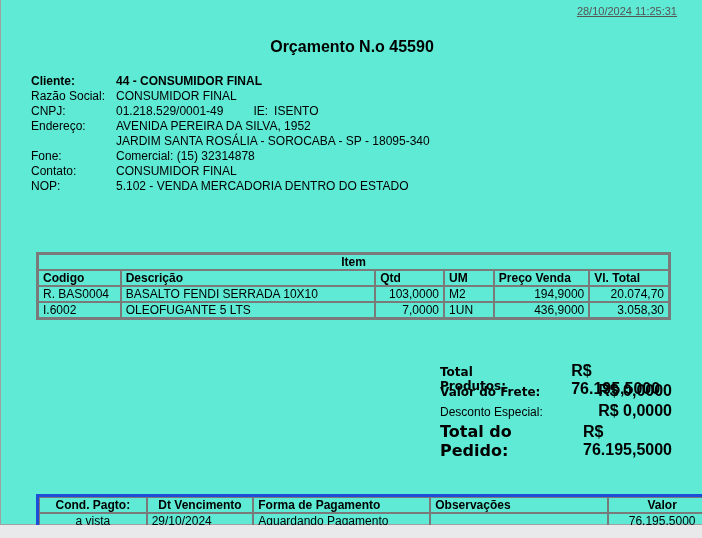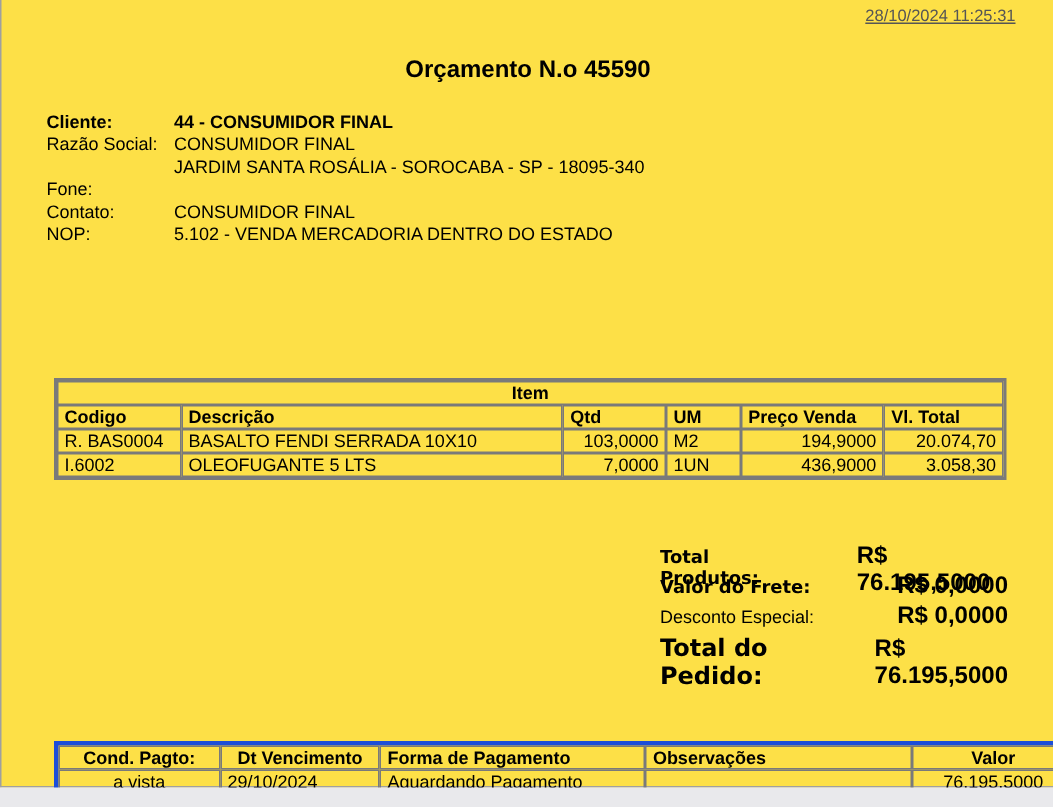--- a/index.html
+++ b/index.html
@@ -5,21 +5,21 @@
     html, body { margin: 0; padding: 0; }
     body {
       width: 702px; height: 538px; position: relative; overflow: hidden;
       background: #ffffff;
       font-family: "Liberation Sans", sans-serif;
       font-size: 12px; color: #000;
     }
     .page {
       position: absolute; left: 0; top: 0; width: 702px; height: 525px;
       border-left: 1px solid #a0a0a0; border-bottom: 1px solid #a0a0a0;
-      box-sizing: border-box; background: #fde047;
+      box-sizing: border-box; background: #5eead4;
     }
     .bottom-strip {
       position: absolute; left: 0; top: 525px; width: 702px; height: 13px;
       background: #e9e9ec;
     }
     .timestamp {
       position: absolute; right: 25px; top: 5px;
       font-size: 11px; color: #555; text-decoration: underline;
     }
     .title {
@@ -76,25 +76,37 @@
   <div class="client">
     <div class="row">
       <span class="lbl bold">Cliente:</span>
       <span class="val bold">44 - CONSUMIDOR FINAL</span>
     </div>
     <div class="row">
       <span class="lbl">Razão Social:</span>
       <span class="val">CONSUMIDOR FINAL</span>
     </div>
     <div class="row">
+      <span class="lbl">CNPJ:</span>
+      <span class="val">01.218.529/0001-49</span>
+      <span class="ie">
+        <span class="ie-lbl">IE:</span><span>ISENTO</span>
+      </span>
+    </div>
+    <div class="row">
+      <span class="lbl">Endereço:</span>
+      <span class="val">AVENIDA PEREIRA DA SILVA, 1952</span>
+    </div>
+    <div class="row">
       <span class="lbl"></span>
       <span class="val">JARDIM SANTA ROSÁLIA - SOROCABA - SP - 18095-340</span>
     </div>
     <div class="row">
       <span class="lbl">Fone:</span>
+      <span class="val">Comercial: (15) 32314878</span>
     </div>
     <div class="row">
       <span class="lbl">Contato:</span>
       <span class="val">CONSUMIDOR FINAL</span>
     </div>
     <div class="row">
       <span class="lbl">NOP:</span>
       <span class="val">5.102 - VENDA MERCADORIA DENTRO DO ESTADO</span>
     </div>
   </div>

